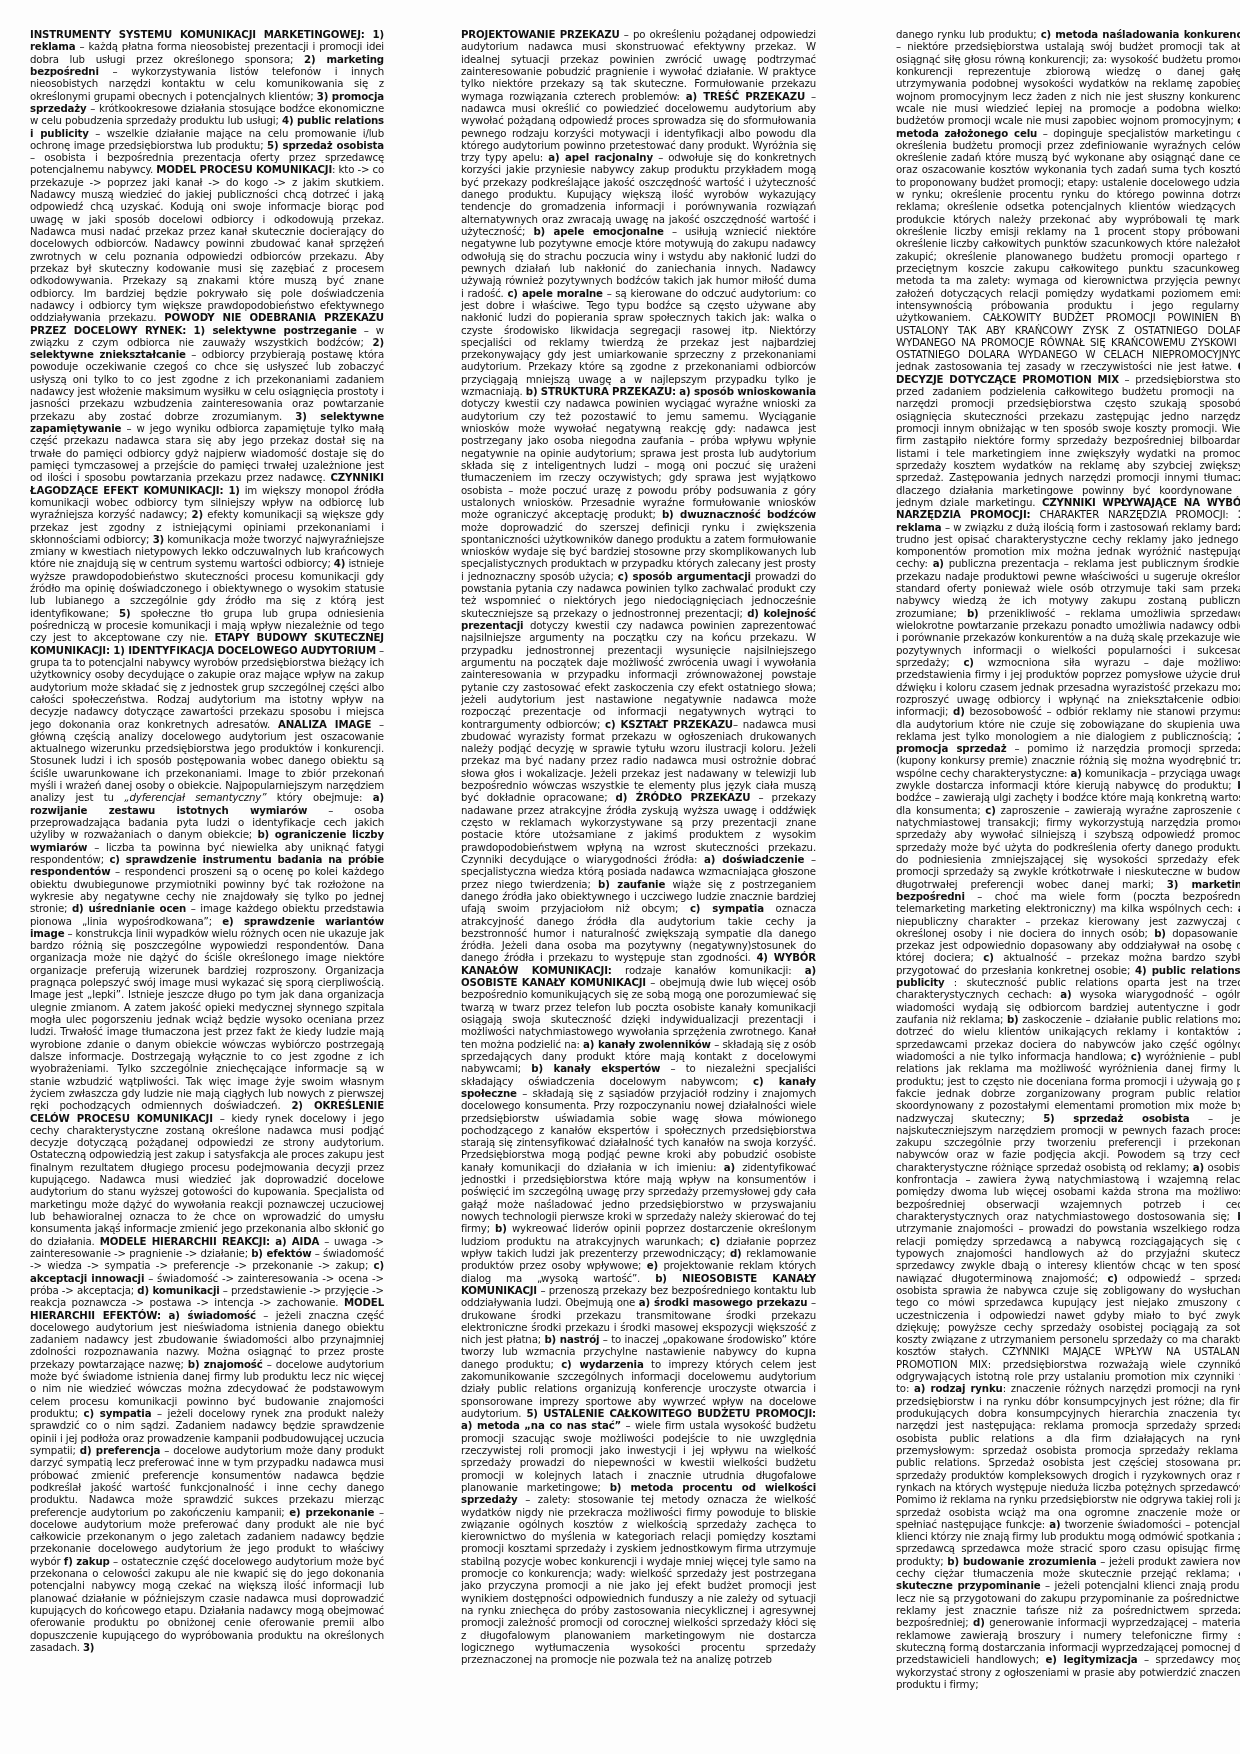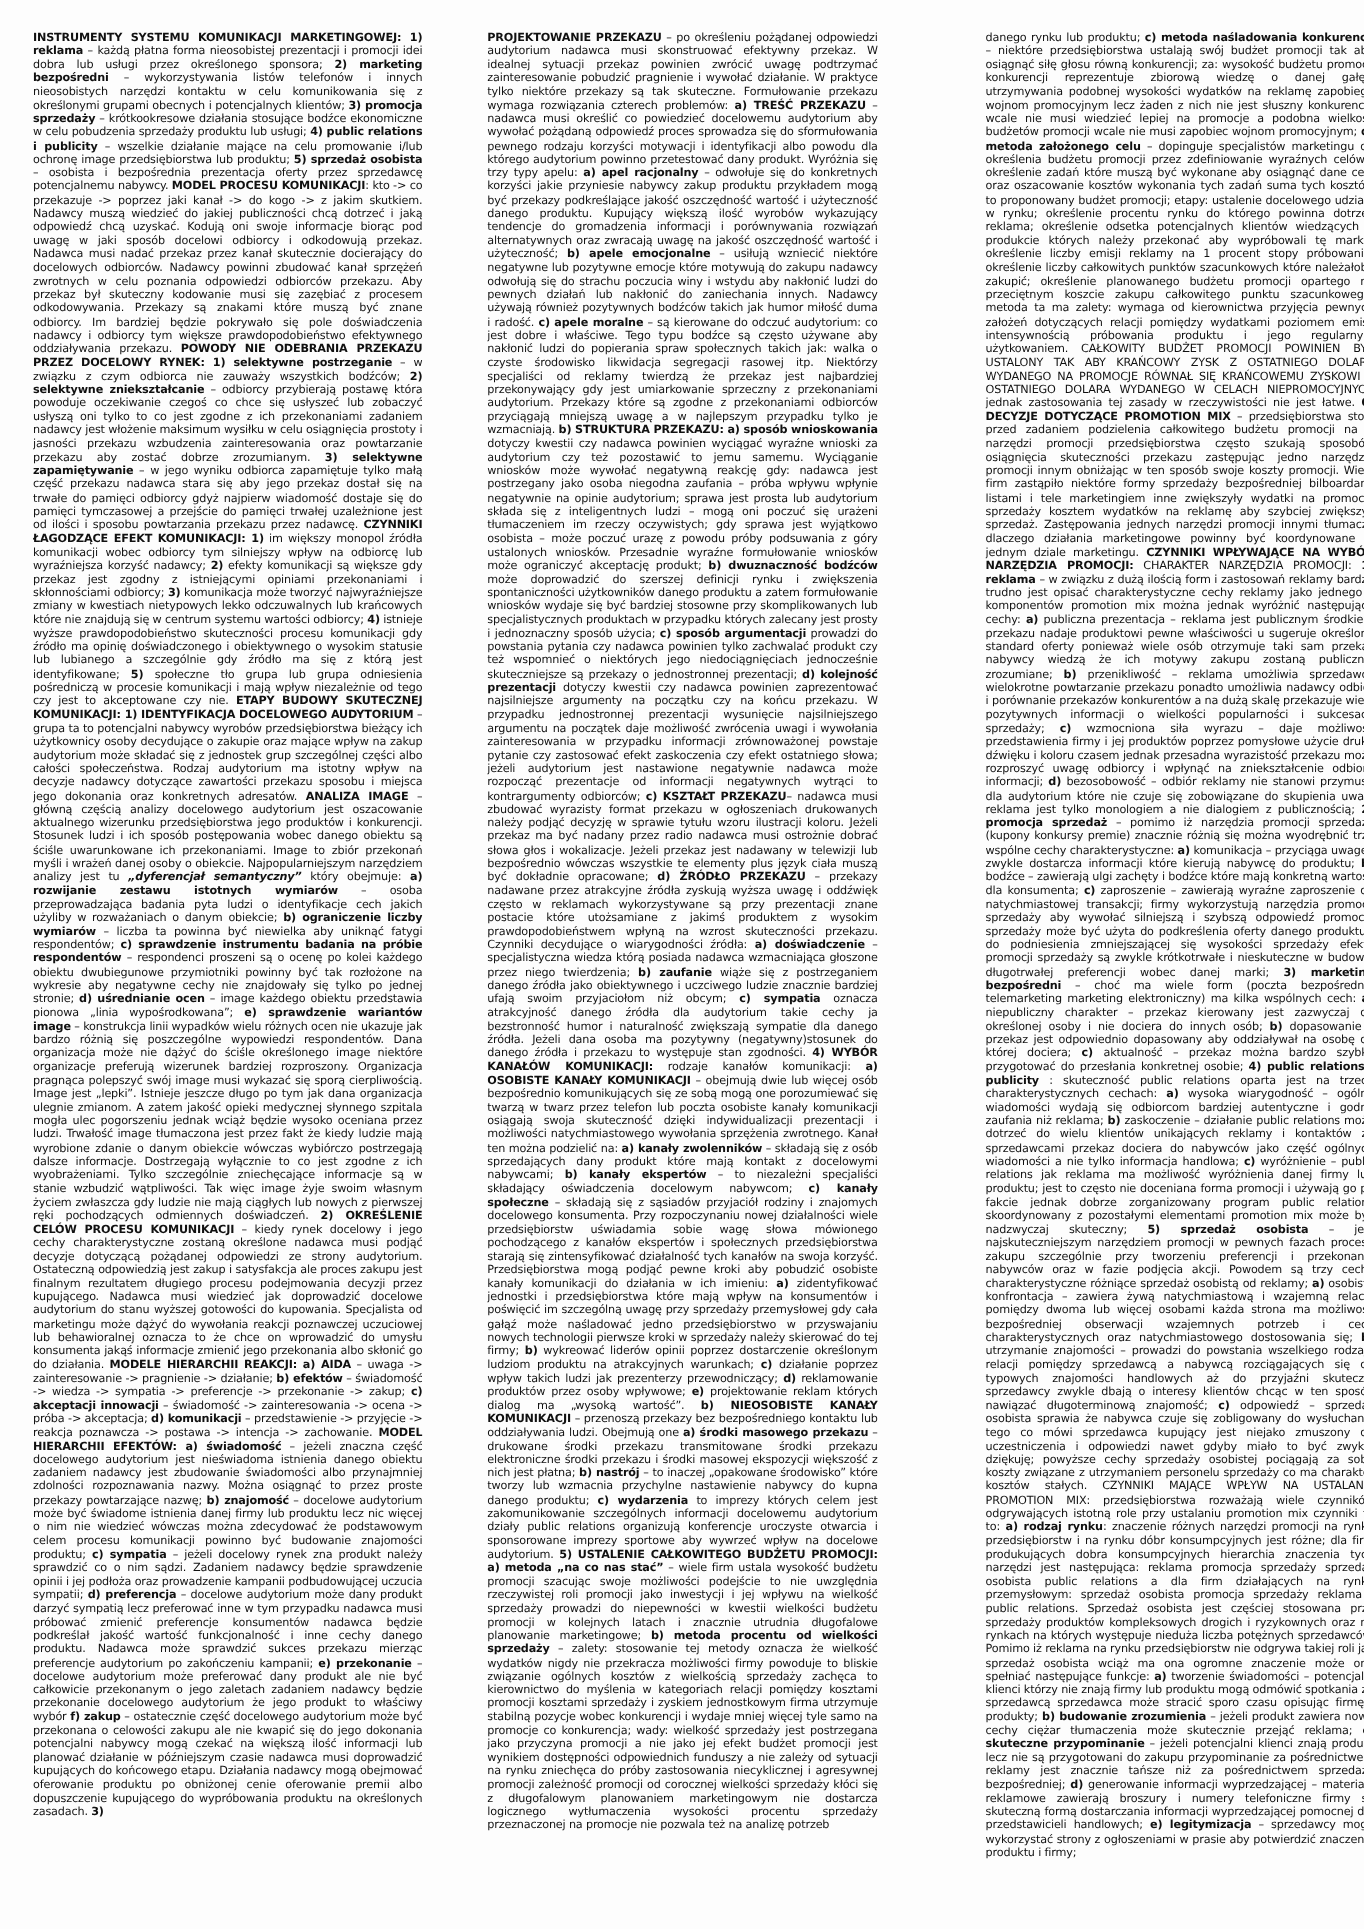--- a/index.html
+++ b/index.html
@@ -9,24 +9,24 @@
     background: #fdfdfd;
   }
   .col {
     position: absolute; top: 29px; height: 1712px; overflow: hidden;
     font-family: "DejaVu Sans", sans-serif;
     font-size: 10.2px; line-height: 12.32px; color: #111;
     text-align: justify; letter-spacing: -0.15px; word-spacing: 0px;
     hyphens: none;
   }
   .col-1 { left: 30px; width: 354px; }
-  .col-2 { left: 443px; width: 355px; }
+  .col-2 { left: 461px; width: 355px; }
   .col-3 { left: 896px; width: 353px; }
   .b { font-weight: bold; }
-  .i { font-style: italic; font-weight: bold; }
+  .i { font-style: italic; font-weight: normal; }
 </style>
 </head>
 <body>
 
 <div class="page">
   <div class="col col-1"><span class="b">INSTRUMENTY SYSTEMU KOMUNIKACJI MARKETINGOWEJ: 1) reklama</span><span class=""> – każdą płatna forma nieosobistej prezentacji i promocji idei dobra lub usługi przez określonego sponsora; </span><span class="b">2) marketing bezpośredni</span><span class=""> – wykorzystywania listów telefonów i innych nieosobistych narzędzi kontaktu w celu komunikowania się z określonymi grupami obecnych i potencjalnych klientów; </span><span class="b">3) promocja sprzedaży</span><span class=""> – krótkookresowe działania stosujące bodźce ekonomiczne w celu pobudzenia sprzedaży produktu lub usługi; </span><span class="b">4) public relations i publicity</span><span class=""> – wszelkie działanie mające na celu promowanie i/lub ochronę image przedsiębiorstwa lub produktu; </span><span class="b">5) sprzedaż osobista</span><span class=""> – osobista i bezpośrednia prezentacja oferty przez sprzedawcę potencjalnemu nabywcy. </span><span class="b">MODEL PROCESU KOMUNIKACJI</span><span class="">: kto -&gt; co przekazuje -&gt; poprzez jaki kanał -&gt; do kogo -&gt; z jakim skutkiem.        Nadawcy muszą wiedzieć do jakiej publiczności chcą dotrzeć i jaką odpowiedź chcą uzyskać. Kodują oni swoje informacje biorąc pod uwagę w jaki sposób docelowi odbiorcy i odkodowują przekaz. Nadawca musi nadać przekaz przez kanał skutecznie docierający do docelowych odbiorców. Nadawcy powinni zbudować kanał sprzężeń zwrotnych w celu poznania odpowiedzi odbiorców przekazu. Aby przekaz był skuteczny kodowanie musi się zazębiać z procesem odkodowywania. Przekazy są znakami które muszą być znane odbiorcy. Im bardziej będzie pokrywało się pole doświadczenia nadawcy i odbiorcy tym większe prawdopodobieństwo efektywnego oddziaływania przekazu. </span><span class="b">POWODY NIE ODEBRANIA PRZEKAZU PRZEZ DOCELOWY RYNEK: 1) selektywne postrzeganie</span><span class=""> – w związku z czym odbiorca nie zauważy wszystkich bodźców; </span><span class="b">2) selektywne zniekształcanie</span><span class=""> – odbiorcy przybierają postawę która powoduje oczekiwanie czegoś co chce się usłyszeć lub zobaczyć usłyszą oni tylko to co jest zgodne z ich przekonaniami zadaniem nadawcy jest włożenie maksimum wysiłku w celu osiągnięcia prostoty i jasności przekazu wzbudzenia zainteresowania oraz powtarzanie przekazu aby zostać dobrze zrozumianym. </span><span class="b">3) selektywne zapamiętywanie</span><span class=""> – w jego wyniku odbiorca zapamiętuje tylko małą część przekazu nadawca stara się aby jego przekaz dostał się na trwałe do pamięci odbiorcy gdyż najpierw wiadomość dostaje się do pamięci tymczasowej a przejście do pamięci trwałej uzależnione jest od ilości i sposobu powtarzania przekazu przez nadawcę. </span><span class="b">CZYNNIKI ŁAGODZĄCE EFEKT KOMUNIKACJI: 1)</span><span class=""> im większy monopol źródła komunikacji wobec odbiorcy tym silniejszy wpływ na odbiorcę lub wyraźniejsza korzyść nadawcy; </span><span class="b">2)</span><span class=""> efekty komunikacji są większe gdy przekaz jest zgodny z istniejącymi opiniami przekonaniami i skłonnościami odbiorcy; </span><span class="b">3)</span><span class=""> komunikacja może tworzyć najwyraźniejsze zmiany w kwestiach nietypowych lekko odczuwalnych lub krańcowych które nie znajdują się w centrum systemu wartości odbiorcy; </span><span class="b">4)</span><span class=""> istnieje wyższe prawdopodobieństwo skuteczności procesu komunikacji gdy źródło ma opinię doświadczonego i obiektywnego o wysokim statusie lub lubianego a szczególnie gdy źródło ma się z którą jest identyfikowane; </span><span class="b">5)</span><span class=""> społeczne tło grupa lub grupa odniesienia pośredniczą w procesie komunikacji i mają wpływ niezależnie od tego czy jest to akceptowane czy nie. </span><span class="b">ETAPY BUDOWY SKUTECZNEJ KOMUNIKACJI: 1) IDENTYFIKACJA DOCELOWEGO AUDYTORIUM</span><span class=""> – grupa ta to potencjalni nabywcy wyrobów przedsiębiorstwa bieżący ich użytkownicy osoby decydujące o zakupie oraz mające wpływ na zakup audytorium może składać się z jednostek grup szczególnej części albo całości społeczeństwa. Rodzaj audytorium ma istotny wpływ na decyzje nadawcy dotyczące zawartości przekazu sposobu i miejsca jego dokonania oraz konkretnych adresatów. </span><span class="b">ANALIZA IMAGE</span><span class=""> – główną częścią analizy docelowego audytorium jest oszacowanie aktualnego wizerunku przedsiębiorstwa jego produktów i konkurencji. Stosunek ludzi i ich sposób postępowania wobec danego obiektu są ściśle uwarunkowane ich przekonaniami. Image to zbiór przekonań myśli i wrażeń danej osoby o obiekcie. Najpopularniejszym narzędziem analizy jest tu </span><span class="i">„dyferencjał semantyczny”</span><span class=""> który obejmuje: </span><span class="b">a) rozwijanie zestawu istotnych wymiarów</span><span class=""> – osoba przeprowadzająca badania pyta ludzi o identyfikacje cech jakich użyliby w rozważaniach o danym obiekcie; </span><span class="b">b) ograniczenie liczby wymiarów</span><span class=""> – liczba ta powinna być niewielka aby uniknąć fatygi respondentów; </span><span class="b">c) sprawdzenie instrumentu badania na próbie respondentów</span><span class=""> – respondenci proszeni są o ocenę po kolei każdego obiektu dwubiegunowe przymiotniki powinny być tak rozłożone na wykresie aby negatywne cechy nie znajdowały się tylko po jednej stronie; </span><span class="b">d) uśrednianie ocen</span><span class=""> – image każdego obiektu przedstawia pionowa „linia wypośrodkowana”; </span><span class="b">e) sprawdzenie wariantów image</span><span class=""> – konstrukcja linii wypadków wielu różnych ocen nie ukazuje jak bardzo różnią się poszczególne wypowiedzi respondentów. Dana organizacja może nie dążyć do ściśle określonego image niektóre organizacje preferują wizerunek bardziej rozproszony. Organizacja pragnąca polepszyć swój image musi wykazać się sporą cierpliwością. Image jest „lepki”. Istnieje jeszcze długo po tym jak dana organizacja ulegnie zmianom. A zatem jakość opieki medycznej słynnego szpitala mogła ulec pogorszeniu jednak wciąż będzie wysoko oceniana przez ludzi. Trwałość image tłumaczona jest przez fakt że kiedy ludzie mają wyrobione zdanie o danym obiekcie wówczas wybiórczo postrzegają dalsze informacje. Dostrzegają wyłącznie to co jest zgodne z ich wyobrażeniami. Tylko szczególnie zniechęcające informacje są w stanie wzbudzić wątpliwości. Tak więc image żyje swoim własnym życiem zwłaszcza gdy ludzie nie mają ciągłych lub nowych z pierwszej ręki pochodzących odmiennych doświadczeń. </span><span class="b">2) OKREŚLENIE CELÓW PROCESU KOMUNIKACJI</span><span class=""> – kiedy rynek docelowy i jego cechy charakterystyczne zostaną określone nadawca musi podjąć decyzje dotyczącą pożądanej odpowiedzi ze strony audytorium. Ostateczną odpowiedzią jest zakup i satysfakcja ale proces zakupu jest finalnym rezultatem długiego procesu podejmowania decyzji przez kupującego. Nadawca musi wiedzieć jak doprowadzić docelowe audytorium do stanu wyższej gotowości do kupowania. Specjalista od marketingu może dążyć do wywołania reakcji poznawczej uczuciowej lub behawioralnej oznacza to że chce on wprowadzić do umysłu konsumenta jakąś informacje zmienić jego przekonania albo skłonić go do działania. </span><span class="b">MODELE HIERARCHII REAKCJI: a) AIDA</span><span class=""> – uwaga -&gt; zainteresowanie -&gt; pragnienie -&gt; działanie; </span><span class="b">b) efektów</span><span class=""> – świadomość -&gt; wiedza -&gt; sympatia -&gt; preferencje -&gt; przekonanie -&gt; zakup; </span><span class="b">c) akceptacji innowacji</span><span class=""> – świadomość -&gt; zainteresowania -&gt; ocena -&gt; próba -&gt; akceptacja; </span><span class="b">d) komunikacji</span><span class=""> – przedstawienie -&gt; przyjęcie -&gt; reakcja poznawcza -&gt; postawa -&gt; intencja -&gt; zachowanie. </span><span class="b">MODEL HIERARCHII EFEKTÓW: a) świadomość</span><span class=""> – jeżeli znaczna część docelowego audytorium jest nieświadoma istnienia danego obiektu zadaniem nadawcy jest zbudowanie świadomości albo przynajmniej zdolności rozpoznawania nazwy. Można osiągnąć to przez proste przekazy powtarzające nazwę; </span><span class="b">b) znajomość</span><span class=""> – docelowe audytorium może być świadome istnienia danej firmy lub produktu lecz nic więcej o nim nie wiedzieć wówczas można zdecydować że podstawowym celem procesu komunikacji powinno być budowanie znajomości produktu; </span><span class="b">c) sympatia</span><span class=""> – jeżeli docelowy rynek zna produkt należy sprawdzić co o nim sądzi. Zadaniem nadawcy będzie sprawdzenie opinii i jej podłoża oraz prowadzenie kampanii podbudowującej uczucia sympatii; </span><span class="b">d) preferencja</span><span class=""> – docelowe audytorium może dany produkt darzyć sympatią lecz preferować inne w tym przypadku nadawca musi próbować zmienić preferencje konsumentów nadawca będzie podkreślał jakość wartość funkcjonalność i inne cechy danego produktu. Nadawca może sprawdzić sukces przekazu mierząc preferencje audytorium po zakończeniu kampanii; </span><span class="b">e) przekonanie</span><span class=""> – docelowe audytorium może preferować dany produkt ale nie być całkowicie przekonanym o jego zaletach zadaniem nadawcy będzie przekonanie docelowego audytorium że jego produkt to właściwy wybór </span><span class="b">f) zakup</span><span class=""> – ostatecznie część docelowego audytorium może być przekonana o celowości zakupu ale nie kwapić się do jego dokonania potencjalni nabywcy mogą czekać na większą ilość informacji lub planować działanie w późniejszym czasie nadawca musi doprowadzić kupujących do końcowego etapu. Działania nadawcy mogą obejmować oferowanie produktu po obniżonej cenie oferowanie premii albo dopuszczenie kupującego do wypróbowania produktu na określonych zasadach. </span><span class="b">3)</span></div>
   <div class="col col-2"><span class="b">PROJEKTOWANIE PRZEKAZU</span><span class=""> – po określeniu pożądanej odpowiedzi audytorium nadawca musi skonstruować efektywny przekaz. W idealnej sytuacji przekaz powinien zwrócić uwagę podtrzymać zainteresowanie pobudzić pragnienie i wywołać działanie. W praktyce tylko niektóre przekazy są tak skuteczne. Formułowanie przekazu wymaga rozwiązania czterech problemów: </span><span class="b">a) TREŚĆ PRZEKAZU</span><span class=""> – nadawca musi określić co powiedzieć docelowemu audytorium aby wywołać pożądaną odpowiedź proces sprowadza się do sformułowania pewnego rodzaju korzyści motywacji i identyfikacji albo powodu dla którego audytorium powinno przetestować dany produkt. Wyróżnia się trzy typy apelu: </span><span class="b">a) apel racjonalny</span><span class=""> – odwołuje się do konkretnych korzyści jakie przyniesie nabywcy zakup produktu przykładem mogą być przekazy podkreślające jakość oszczędność wartość i użyteczność danego produktu. Kupujący większą ilość wyrobów wykazujący tendencje do gromadzenia informacji i porównywania rozwiązań alternatywnych oraz zwracają uwagę na jakość oszczędność wartość i użyteczność; </span><span class="b">b) apele emocjonalne</span><span class=""> – usiłują wzniecić niektóre negatywne lub pozytywne emocje które motywują do zakupu nadawcy odwołują się do strachu poczucia winy i wstydu aby nakłonić ludzi do pewnych działań lub nakłonić do zaniechania innych. Nadawcy używają również pozytywnych bodźców takich jak humor miłość duma i radość. </span><span class="b">c) apele moralne</span><span class=""> – są kierowane do odczuć audytorium: co jest dobre i właściwe. Tego typu bodźce są często używane aby nakłonić ludzi do popierania spraw społecznych takich jak: walka o czyste środowisko likwidacja segregacji rasowej itp. Niektórzy specjaliści od reklamy twierdzą że przekaz jest najbardziej przekonywający gdy jest umiarkowanie sprzeczny z przekonaniami audytorium. Przekazy które są zgodne z przekonaniami odbiorców przyciągają mniejszą uwagę a w najlepszym przypadku tylko je wzmacniają. </span><span class="b">b) STRUKTURA PRZEKAZU: a) sposób wnioskowania</span><span class=""> dotyczy kwestii czy nadawca powinien wyciągać wyraźne wnioski za audytorium czy też pozostawić to jemu samemu. Wyciąganie wniosków może wywołać negatywną reakcję gdy: nadawca jest postrzegany jako osoba niegodna zaufania – próba wpływu wpłynie negatywnie na opinie audytorium; sprawa jest prosta lub audytorium składa się z inteligentnych ludzi – mogą oni poczuć się urażeni tłumaczeniem im rzeczy oczywistych; gdy sprawa jest wyjątkowo osobista – może poczuć urazę z powodu próby podsuwania z góry ustalonych wniosków. Przesadnie wyraźne formułowanie wniosków może ograniczyć akceptację produkt; </span><span class="b">b) dwuznaczność bodźców</span><span class=""> może doprowadzić do szerszej definicji rynku i zwiększenia spontaniczności użytkowników danego produktu a zatem formułowanie wniosków wydaje się być bardziej stosowne przy skomplikowanych lub specjalistycznych produktach w przypadku których zalecany jest prosty i jednoznaczny sposób użycia; </span><span class="b">c) sposób argumentacji</span><span class=""> prowadzi do powstania pytania czy nadawca powinien tylko zachwalać produkt czy też wspomnieć o niektórych jego niedociągnięciach jednocześnie skuteczniejsze są przekazy o jednostronnej prezentacji; </span><span class="b">d) kolejność prezentacji</span><span class=""> dotyczy kwestii czy nadawca powinien zaprezentować najsilniejsze argumenty na początku czy na końcu przekazu. W przypadku jednostronnej prezentacji wysunięcie najsilniejszego argumentu na początek daje możliwość zwrócenia uwagi i wywołania zainteresowania w przypadku informacji zrównoważonej powstaje pytanie czy zastosować efekt zaskoczenia czy efekt ostatniego słowa; jeżeli audytorium jest nastawione negatywnie nadawca może rozpocząć prezentacje od informacji negatywnych wytrąci to kontrargumenty odbiorców; </span><span class="b">c) KSZTAŁT PRZEKAZU</span><span class="">– nadawca musi zbudować wyrazisty format przekazu w ogłoszeniach drukowanych należy podjąć decyzję w sprawie tytułu wzoru ilustracji koloru. Jeżeli przekaz ma być nadany przez radio nadawca musi ostrożnie dobrać słowa głos i wokalizacje. Jeżeli przekaz jest nadawany w telewizji lub bezpośrednio wówczas wszystkie te elementy plus język ciała muszą być dokładnie opracowane; </span><span class="b">d) ŹRÓDŁO PRZEKAZU</span><span class=""> – przekazy nadawane przez atrakcyjne źródła zyskują wyższa uwagę i oddźwięk często w reklamach wykorzystywane są przy prezentacji znane postacie które utożsamiane z jakimś produktem z wysokim prawdopodobieństwem wpłyną na wzrost skuteczności przekazu. Czynniki decydujące o wiarygodności źródła: </span><span class="b">a) doświadczenie</span><span class=""> – specjalistyczna wiedza którą posiada nadawca wzmacniająca głoszone przez niego twierdzenia; </span><span class="b">b) zaufanie</span><span class=""> wiąże się z postrzeganiem danego źródła jako obiektywnego i uczciwego ludzie znacznie bardziej ufają swoim przyjaciołom niż obcym; </span><span class="b">c) sympatia</span><span class=""> oznacza atrakcyjność danego źródła dla audytorium takie cechy ja bezstronność humor i naturalność zwiększają sympatie dla danego źródła. Jeżeli dana osoba ma pozytywny (negatywny)stosunek do danego źródła i przekazu to występuje stan zgodności. </span><span class="b">4) WYBÓR KANAŁÓW KOMUNIKACJI:</span><span class=""> rodzaje kanałów komunikacji: </span><span class="b">a) OSOBISTE KANAŁY KOMUNIKACJI</span><span class=""> – obejmują dwie lub więcej osób bezpośrednio komunikujących się ze sobą mogą one porozumiewać się twarzą w twarz przez telefon lub poczta osobiste kanały komunikacji osiągają swoja skuteczność dzięki indywidualizacji prezentacji i możliwości natychmiastowego wywołania sprzężenia zwrotnego. Kanał ten można podzielić na: </span><span class="b">a) kanały zwolenników</span><span class=""> – składają się z osób sprzedających dany produkt które mają kontakt z docelowymi nabywcami; </span><span class="b">b) kanały ekspertów</span><span class=""> – to niezależni specjaliści składający oświadczenia docelowym nabywcom; </span><span class="b">c) kanały społeczne</span><span class=""> – składają się z sąsiadów przyjaciół rodziny i znajomych docelowego konsumenta. Przy rozpoczynaniu nowej działalności wiele przedsiębiorstw uświadamia sobie wagę słowa mówionego pochodzącego z kanałów ekspertów i społecznych przedsiębiorstwa starają się zintensyfikować działalność tych kanałów na swoja korzyść. Przedsiębiorstwa mogą podjąć pewne kroki aby pobudzić osobiste kanały komunikacji do działania w ich imieniu: </span><span class="b">a)</span><span class=""> zidentyfikować jednostki i przedsiębiorstwa które mają wpływ na konsumentów i poświęcić im szczególną uwagę przy sprzedaży przemysłowej gdy cała gałąź może naśladować jedno przedsiębiorstwo w przyswajaniu nowych technologii pierwsze kroki w sprzedaży należy skierować do tej firmy; </span><span class="b">b)</span><span class=""> wykreować liderów opinii poprzez dostarczenie określonym ludziom produktu na atrakcyjnych warunkach; </span><span class="b">c)</span><span class=""> działanie poprzez wpływ takich ludzi jak prezenterzy przewodniczący; </span><span class="b">d)</span><span class=""> reklamowanie produktów przez osoby wpływowe; </span><span class="b">e)</span><span class=""> projektowanie reklam których dialog ma „wysoką wartość”. </span><span class="b">b) NIEOSOBISTE KANAŁY KOMUNIKACJI</span><span class=""> – przenoszą przekazy bez bezpośredniego kontaktu lub oddziaływania ludzi. Obejmują one </span><span class="b">a) środki masowego przekazu</span><span class=""> – drukowane środki przekazu transmitowane środki przekazu elektroniczne środki przekazu i środki masowej ekspozycji większość z nich jest płatna; </span><span class="b">b) nastrój</span><span class=""> – to inaczej „opakowane środowisko” które tworzy lub wzmacnia przychylne nastawienie nabywcy do kupna danego produktu; </span><span class="b">c) wydarzenia</span><span class=""> to imprezy których celem jest zakomunikowanie szczególnych informacji docelowemu audytorium działy public relations organizują konferencje uroczyste otwarcia i sponsorowane imprezy sportowe aby wywrzeć wpływ na docelowe audytorium. </span><span class="b">5) USTALENIE CAŁKOWITEGO BUDŻETU PROMOCJI: a) metoda „na co nas stać”</span><span class=""> – wiele firm ustala wysokość budżetu promocji szacując swoje możliwości podejście to nie uwzględnia rzeczywistej roli promocji jako inwestycji i jej wpływu na wielkość sprzedaży prowadzi do niepewności w kwestii wielkości budżetu promocji w kolejnych latach i znacznie utrudnia długofalowe planowanie marketingowe; </span><span class="b">b) metoda procentu od wielkości sprzedaży</span><span class=""> – zalety: stosowanie tej metody oznacza że wielkość wydatków nigdy nie przekracza możliwości firmy powoduje to bliskie związanie ogólnych kosztów z wielkością sprzedaży zachęca to kierownictwo do myślenia w kategoriach relacji pomiędzy kosztami promocji kosztami sprzedaży i zyskiem jednostkowym firma utrzymuje stabilną pozycje wobec konkurencji i wydaje mniej więcej tyle samo na promocje co konkurencja; wady: wielkość sprzedaży jest postrzegana jako przyczyna promocji a nie jako jej efekt budżet promocji jest wynikiem dostępności odpowiednich funduszy a nie zależy od sytuacji na rynku zniechęca do próby zastosowania niecyklicznej i agresywnej promocji zależność promocji od corocznej wielkości sprzedaży kłóci się z długofalowym planowaniem marketingowym nie dostarcza logicznego wytłumaczenia wysokości procentu sprzedaży przeznaczonej na promocje nie pozwala też na analizę potrzeb</span></div>
   <div class="col col-3"><span class="">danego rynku lub produktu; </span><span class="b">c) metoda naśladowania konkurencji</span><span class=""> – niektóre przedsiębiorstwa ustalają swój budżet promocji tak aby osiągnąć siłę głosu równą konkurencji; za: wysokość budżetu promocji konkurencji reprezentuje zbiorową wiedzę o danej gałęzi utrzymywania podobnej wysokości wydatków na reklamę zapobiega wojnom promocyjnym lecz żaden z nich nie jest słuszny konkurencja wcale nie musi wiedzieć lepiej na promocje a podobna wielkość budżetów promocji wcale nie musi zapobiec wojnom promocyjnym; </span><span class="b">d) metoda założonego celu</span><span class=""> – dopinguje specjalistów marketingu do określenia budżetu promocji przez zdefiniowanie wyraźnych celów i określenie zadań które muszą być wykonane aby osiągnąć dane cele oraz oszacowanie kosztów wykonania tych zadań suma tych kosztów to proponowany budżet promocji; etapy: ustalenie docelowego udziału w rynku; określenie procentu rynku do którego powinna dotrzeć reklama; określenie odsetka potencjalnych klientów wiedzących o produkcie których należy przekonać aby wypróbowali tę markę; określenie liczby emisji reklamy na 1 procent stopy próbowania; określenie liczby całkowitych punktów szacunkowych które należałoby zakupić; określenie planowanego budżetu promocji opartego na przeciętnym koszcie zakupu całkowitego punktu szacunkowego; metoda ta ma zalety: wymaga od kierownictwa przyjęcia pewnych założeń dotyczących relacji pomiędzy wydatkami poziomem emisji intensywnością próbowania produktu i jego regularnym użytkowaniem. CAŁKOWITY BUDŻET PROMOCJI POWINIEN BYĆ USTALONY TAK ABY KRAŃCOWY ZYSK Z OSTATNIEGO DOLARA WYDANEGO NA PROMOCJE RÓWNAŁ SIĘ KRAŃCOWEMU ZYSKOWI Z OSTATNIEGO DOLARA WYDANEGO W CELACH NIEPROMOCYJNYCH jednak zastosowania tej zasady w rzeczywistości nie jest łatwe. </span><span class="b">6) DECYZJE DOTYCZĄCE PROMOTION MIX</span><span class=""> – przedsiębiorstwa stoją przed zadaniem podzielenia całkowitego budżetu promocji na 5 narzędzi promocji przedsiębiorstwa często szukają sposobów osiągnięcia skuteczności przekazu zastępując jedno narzędzie promocji innym obniżając w ten sposób swoje koszty promocji. Wiele firm zastąpiło niektóre formy sprzedaży bezpośredniej bilboardami listami i tele marketingiem inne zwiększyły wydatki na promocje sprzedaży kosztem wydatków na reklamę aby szybciej zwiększyć sprzedaż. Zastępowania jednych narzędzi promocji innymi tłumaczy dlaczego działania marketingowe powinny być koordynowane w jednym dziale marketingu. </span><span class="b">CZYNNIKI WPŁYWAJĄCE NA WYBÓR NARZĘDZIA PROMOCJI:</span><span class=""> CHARAKTER NARZĘDZIA PROMOCJI: </span><span class="b">1) reklama</span><span class=""> – w związku z dużą ilością form i zastosowań reklamy bardzo trudno jest opisać charakterystyczne cechy reklamy jako jednego z komponentów promotion mix można jednak wyróżnić następujące cechy: </span><span class="b">a)</span><span class=""> publiczna prezentacja – reklama jest publicznym środkiem przekazu nadaje produktowi pewne właściwości u sugeruje określony standard oferty ponieważ wiele osób otrzymuje taki sam przekaz nabywcy wiedzą że ich motywy zakupu zostaną publicznie zrozumiane; </span><span class="b">b)</span><span class=""> przenikliwość – reklama umożliwia sprzedawcy wielokrotne powtarzanie przekazu ponadto umożliwia nadawcy odbiór i porównanie przekazów konkurentów a na dużą skalę przekazuje wiele pozytywnych informacji o wielkości popularności i sukcesach sprzedaży; </span><span class="b">c)</span><span class=""> wzmocniona siła wyrazu – daje możliwość przedstawienia firmy i jej produktów poprzez pomysłowe użycie druku dźwięku i koloru czasem jednak przesadna wyrazistość przekazu może rozproszyć uwagę odbiorcy i wpłynąć na zniekształcenie odbioru informacji; </span><span class="b">d)</span><span class=""> bezosobowość – odbiór reklamy nie stanowi przymusu dla audytorium które nie czuje się zobowiązane do skupienia uwagi reklama jest tylko monologiem a nie dialogiem z publicznością; </span><span class="b">2) promocja sprzedaż</span><span class=""> – pomimo iż narzędzia promocji sprzedaży (kupony konkursy premie) znacznie różnią się można wyodrębnić trzy wspólne cechy charakterystyczne: </span><span class="b">a)</span><span class=""> komunikacja – przyciąga uwagę i zwykle dostarcza informacji które kierują nabywcę do produktu; </span><span class="b">b)</span><span class=""> bodźce – zawierają ulgi zachęty i bodźce które mają konkretną wartość dla konsumenta; </span><span class="b">c)</span><span class=""> zaproszenie – zawierają wyraźne zaproszenie do natychmiastowej transakcji; firmy wykorzystują narzędzia promocji sprzedaży aby wywołać silniejszą i szybszą odpowiedź promocja sprzedaży może być użyta do podkreślenia oferty danego produktu i do podniesienia zmniejszającej się wysokości sprzedaży efekty promocji sprzedaży są zwykle krótkotrwałe i nieskuteczne w budowie długotrwałej preferencji wobec danej marki; </span><span class="b">3) marketing bezpośredni</span><span class=""> – choć ma wiele form (poczta bezpośrednia telemarketing marketing elektroniczny) ma kilka wspólnych cech: </span><span class="b">a)</span><span class=""> niepubliczny charakter – przekaz kierowany jest zazwyczaj do określonej osoby i nie dociera do innych osób; </span><span class="b">b)</span><span class=""> dopasowanie – przekaz jest odpowiednio dopasowany aby oddziaływał na osobę do której dociera; </span><span class="b">c)</span><span class=""> aktualność – przekaz można bardzo szybko przygotować do przesłania konkretnej osobie; </span><span class="b">4) public relations i publicity</span><span class=""> : skuteczność public relations oparta jest na trzech charakterystycznych cechach: </span><span class="b">a)</span><span class=""> wysoka wiarygodność – ogólne wiadomości wydają się odbiorcom bardziej autentyczne i godne zaufania niż reklama; </span><span class="b">b)</span><span class=""> zaskoczenie – działanie public relations może dotrzeć do wielu klientów unikających reklamy i kontaktów ze sprzedawcami przekaz dociera do nabywców jako część ogólnych wiadomości a nie tylko informacja handlowa; </span><span class="b">c)</span><span class=""> wyróżnienie – public relations jak reklama ma możliwość wyróżnienia danej firmy lub produktu; jest to często nie doceniana forma promocji i używają go po fakcie jednak dobrze zorganizowany program public relations skoordynowany z pozostałymi elementami promotion mix może być nadzwyczaj skuteczny; </span><span class="b">5) sprzedaż osobista</span><span class=""> – jest najskuteczniejszym narzędziem promocji w pewnych fazach procesu zakupu szczególnie przy tworzeniu preferencji i przekonania nabywców oraz w fazie podjęcia akcji. Powodem są trzy cechy charakterystyczne różniące sprzedaż osobistą od reklamy; </span><span class="b">a)</span><span class=""> osobista konfrontacja – zawiera żywą natychmiastową i wzajemną relację pomiędzy dwoma lub więcej osobami każda strona ma możliwość bezpośredniej obserwacji wzajemnych potrzeb i cech charakterystycznych oraz natychmiastowego dostosowania się; </span><span class="b">b)</span><span class=""> utrzymanie znajomości – prowadzi do powstania wszelkiego rodzaju relacji pomiędzy sprzedawcą a nabywcą rozciągających się od typowych znajomości handlowych aż do przyjaźni skuteczni sprzedawcy zwykle dbają o interesy klientów chcąc w ten sposób nawiązać długoterminową znajomość; </span><span class="b">c)</span><span class=""> odpowiedź – sprzedaż osobista sprawia że nabywca czuje się zobligowany do wysłuchania tego co mówi sprzedawca kupujący jest niejako zmuszony do uczestniczenia i odpowiedzi nawet gdyby miało to być zwykłe dziękuję; powyższe cechy sprzedaży osobistej pociągają za sobą koszty związane z utrzymaniem personelu sprzedaży co ma charakter kosztów stałych. CZYNNIKI MAJĄCE WPŁYW NA USTALANIE PROMOTION MIX: przedsiębiorstwa rozważają wiele czynników odgrywających istotną role przy ustalaniu promotion mix czynniki te to: </span><span class="b">a) rodzaj rynku</span><span class="">: znaczenie różnych narzędzi promocji na rynku przedsiębiorstw i na rynku dóbr konsumpcyjnych jest różne; dla firm produkujących dobra konsumpcyjnych hierarchia znaczenia tych narzędzi jest następująca: reklama promocja sprzedaży sprzedaż osobista public relations a dla firm działających na rynku przemysłowym: sprzedaż osobista promocja sprzedaży reklama i public relations. Sprzedaż osobista jest częściej stosowana przy sprzedaży produktów kompleksowych drogich i ryzykownych oraz na rynkach na których występuje nieduża liczba potężnych sprzedawców. Pomimo iż reklama na rynku przedsiębiorstw nie odgrywa takiej roli jak sprzedaż osobista wciąż ma ona ogromne znaczenie może ona spełniać następujące funkcje: </span><span class="b">a)</span><span class=""> tworzenie świadomości – potencjalni klienci którzy nie znają firmy lub produktu mogą odmówić spotkania ze sprzedawcą sprzedawca może stracić sporo czasu opisując firmę i produkty; </span><span class="b">b) budowanie zrozumienia</span><span class=""> – jeżeli produkt zawiera nowe cechy ciężar tłumaczenia może skutecznie przejąć reklama; </span><span class="b">c) skuteczne przypominanie</span><span class=""> – jeżeli potencjalni klienci znają produkt lecz nie są przygotowani do zakupu przypominanie za pośrednictwem reklamy jest znacznie tańsze niż za pośrednictwem sprzedaży bezpośredniej; </span><span class="b">d)</span><span class=""> generowanie informacji wyprzedzającej – materiały reklamowe zawierają broszury i numery telefoniczne firmy są skuteczną formą dostarczania informacji wyprzedzającej pomocnej dla przedstawicieli handlowych; </span><span class="b">e) legitymizacja</span><span class=""> – sprzedawcy mogą wykorzystać strony z ogłoszeniami w prasie aby potwierdzić znaczenie produktu i firmy;</span></div>
 </div>
 

